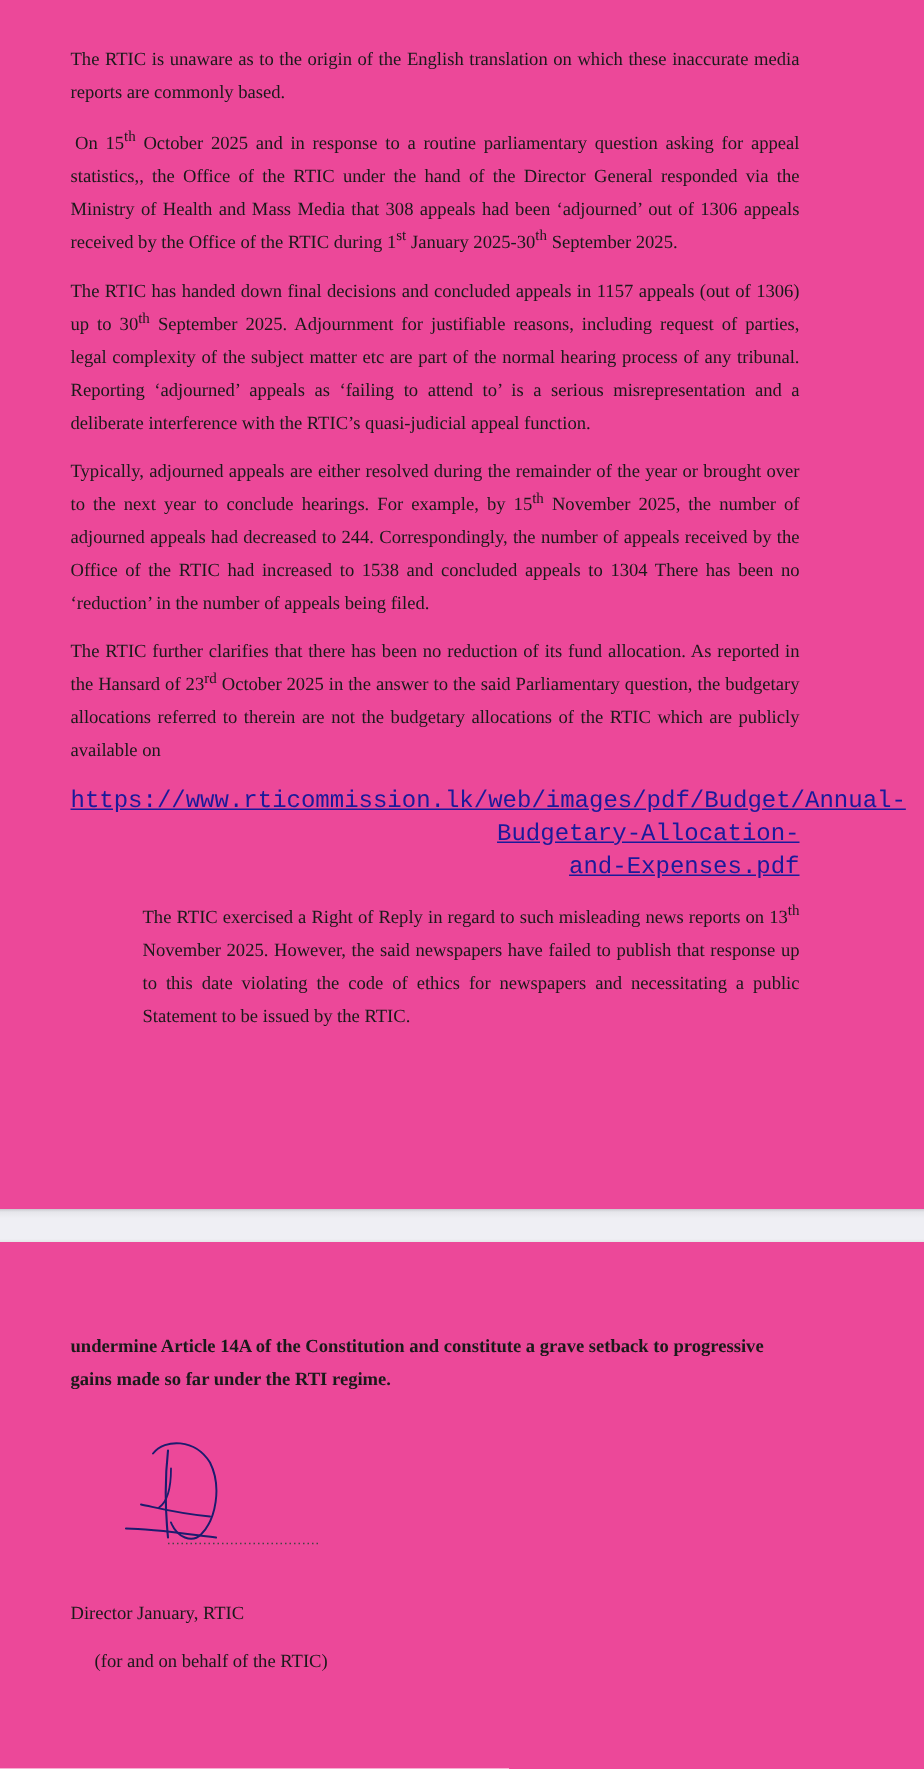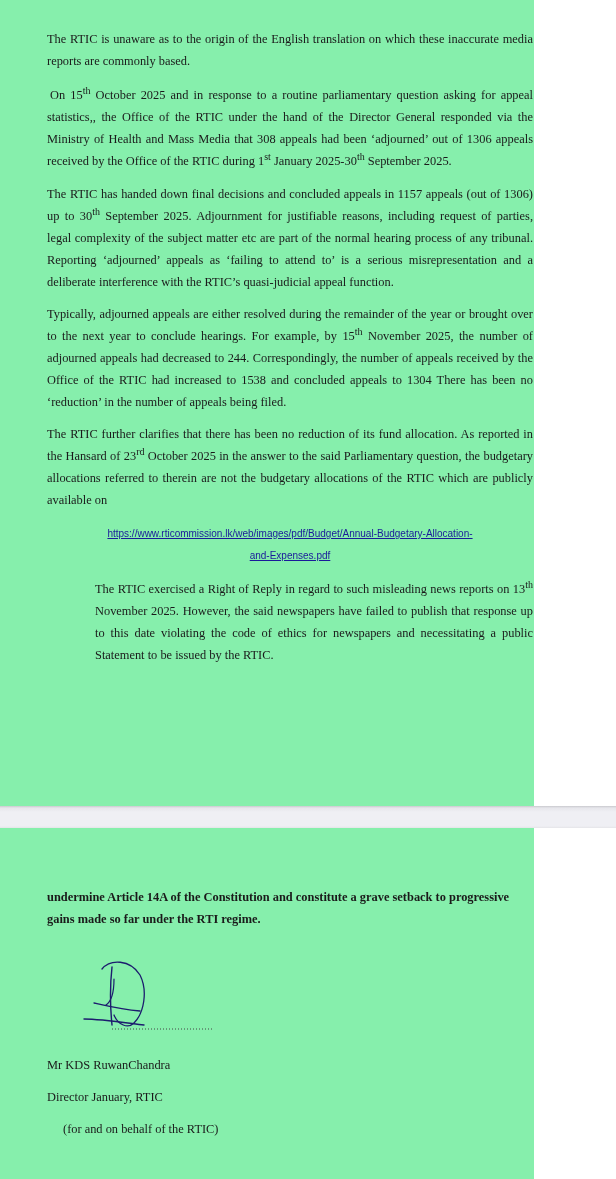--- a/index.html
+++ b/index.html
@@ -1,27 +1,27 @@
 <!DOCTYPE html>
 <html><head>
 <meta charset="utf-8">
 <style>
   html, body { margin:0; padding:0; background:#ffffff; }
   body { width:616px; height:1179px; position:relative; overflow:hidden;
          font-family:"Liberation Serif","DejaVu Serif",serif; color:#1a1a1a; }
-  .page { position:absolute; left:0; width:534px; background:#86efac; }
+  .page { position:absolute; left:0; width:616px; background:#ec4899; }
   #page1 { top:0; height:806px; }
   #page2 { top:828px; height:351px; }
   .sep { position:absolute; left:0; top:806px; width:616px; height:22px;
          background:linear-gradient(#c9c9ce 0px, #e6e6eb 2px, #efeff4 6px, #efeff4 20px, #e4e4e8 22px); }
   .text { position:absolute; left:47px; width:486px; }
   p { margin:0; font-size:12.4px; line-height:22px; text-align:justify; }
   sup { font-size:10px; line-height:0; vertical-align:5px;font-family:Liberation Serif, serif; }
-  .link { font-family:Liberation Sans, sans-serif; font-size:10px; line-height:22px;
-          color:#1a1a9a; text-decoration:underline; display:block; text-align:center; }
+  .link { font-family:Liberation Mono, monospace; font-size:16px; line-height:22px;
+          color:#1a1a9a; text-decoration:underline; display:block; text-align:right; }
   .sig-block p { text-align:left; }
   .sigwrap { position:absolute; left:40px; top:945px; width:180px; height:95px; }
 </style>
 </head>
 <body>
 
 <div class="page" id="page1">
   <div class="text" style="top:28px;">
     <p>The RTIC is unaware as to the origin of the English translation on which these inaccurate media reports are commonly based.</p>
 
@@ -55,16 +55,15 @@
       <path d="M72 22 C 70 40, 70 60, 72 80" stroke-width="1.4"></path>
       <path d="M74 34 C 74 46, 72 56, 66 60" stroke-width="1.2"></path>
       <path d="M54 58 C 64 60, 78 64, 100 66" stroke-width="1.3"></path>
       <path d="M44 74 C 60 74, 80 77, 104 80" stroke-width="1.4"></path>
     </g>
     <line x1="72" y1="84" x2="172" y2="84" stroke="#444" stroke-width="1" stroke-dasharray="1 2"></line>
   </svg>
 </div>
 
 <div class="text sig-block" style="top:1054px;">
-  <p>Mr KDS RuwanChandra</p>
   <p style="margin-top:10px;">Director January, RTIC</p>
   <p style="margin-top:10px;margin-left:16px;">(for and on behalf of the RTIC)</p>
 </div>
 
 </body></html>

